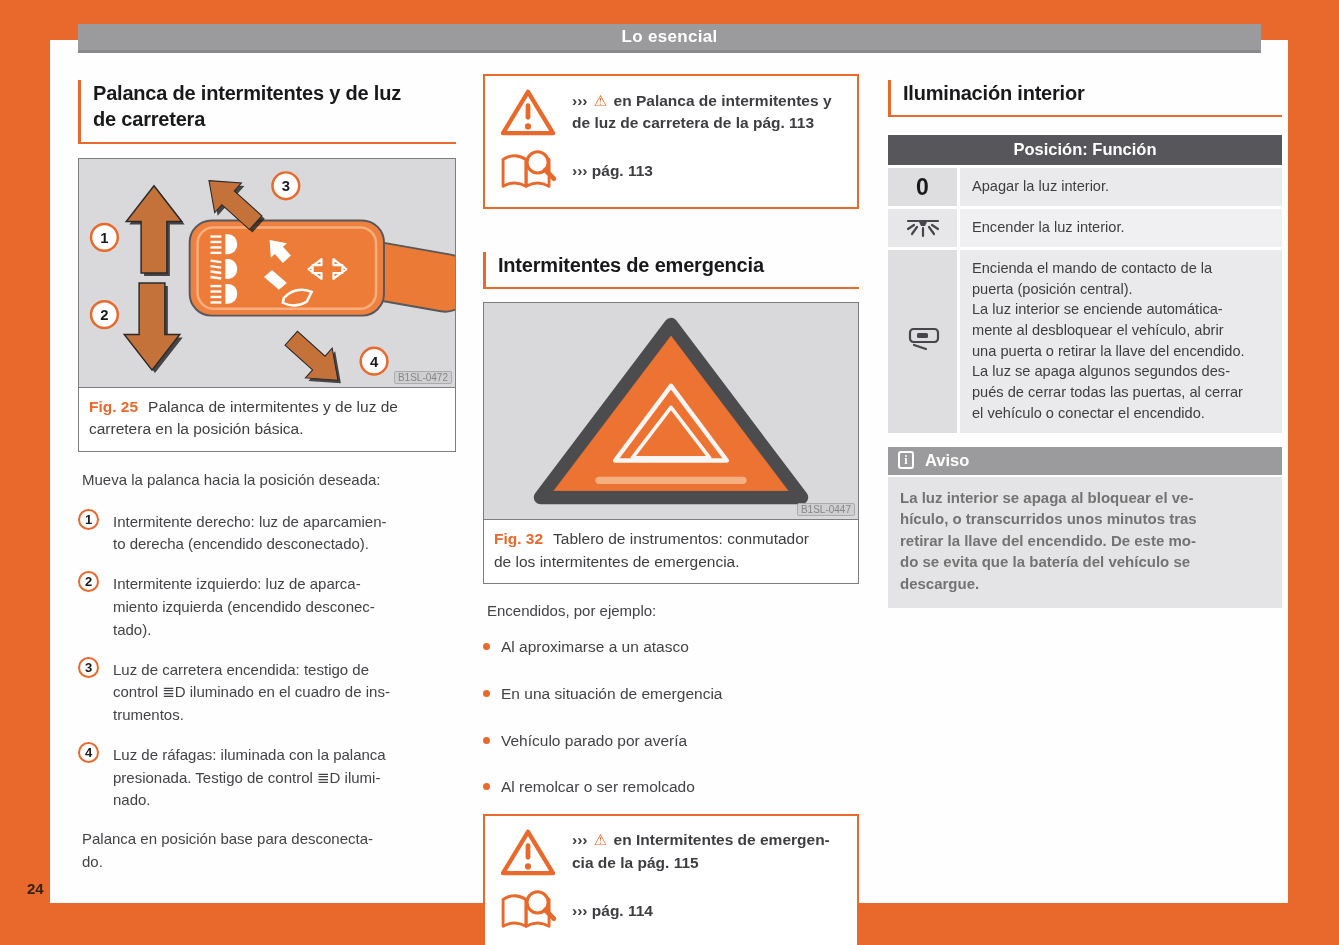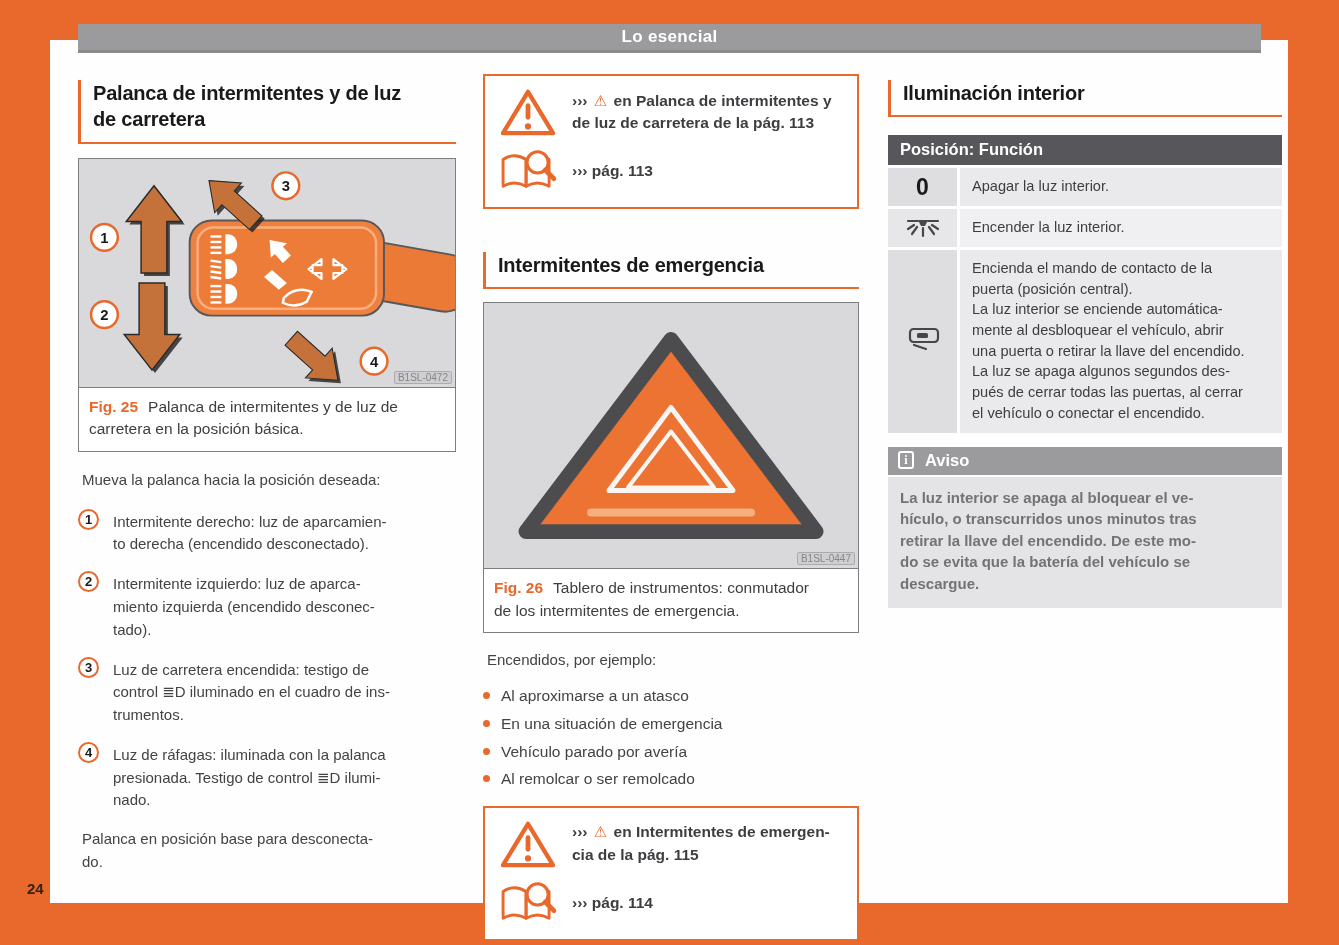--- a/index.html
+++ b/index.html
@@ -21,21 +21,21 @@
   .col1{left:78px;top:80px;width:378px;}
   .col2{left:483px;top:74px;width:376px;}
   .col3{left:888px;top:80px;width:394px;}
 
   .section-head{border-left:3.5px solid var(--orange);border-bottom:2.5px solid var(--orange);padding:0 0 9px 12px;}
   .section-head h2{margin:0;font-size:20px;line-height:1.32;color:var(--ink);white-space:pre-line;letter-spacing:-.2px;}
 
   .figure{border:1px solid #7E7E80;margin-top:14px;background:#fff;}
   .fig-img{position:relative;background:#D9D9DB;border-bottom:1px solid #7E7E80;}
   .fig-img svg{position:absolute;inset:0;width:100%;height:100%;}
-  .h230{height:229px;} .h240{height:266px;}
+  .h230{height:229px;} .h240{height:217px;}
   .watermark{position:absolute;right:3px;bottom:3px;font-size:10px;color:#86868A;background:#CFCFD1;
     border:1px solid #ABABAD;padding:0 3px;border-radius:2px;z-index:2;}
   figcaption{padding:8px 10px 10px;font-size:15.5px;line-height:1.45;color:#3E3D40;}
   .fig-label{color:var(--orange);font-weight:bold;margin-right:10px;}
   .fig-text{white-space:pre-line;}
 
   .body-text{font-size:15px;line-height:1.52;color:var(--body);margin:4px;white-space:pre-line;}
   .intro{margin-top:17px;}
   .outro{margin-top:12px;}
 
@@ -45,27 +45,27 @@
     background:#fff;color:var(--ink);font-size:13px;font-weight:bold;display:flex;align-items:center;justify-content:center;margin-top:2px;}
 
   .ref-box{border:2.5px solid var(--orange);padding:11px 12px 13px;display:flex;flex-direction:column;gap:11px;background:#fff;}
   .ref-row{display:flex;align-items:center;gap:13px;}
   .ref-icon{flex:0 0 62px;display:flex;justify-content:center;}
   .ref-text{margin:0;font-size:15.5px;font-weight:bold;color:#3E3D41;line-height:1.45;}
   .mini-warn{color:var(--orange);font-weight:normal;font-size:15px;padding:0 2px;}
   .ref-body{white-space:pre-line;}
   .mt-title{margin-top:43px;}
 
-  .bullet-list{margin-top:13px;display:flex;flex-direction:column;gap:6px;}
+  .bullet-list{margin-top:13px;display:flex;flex-direction:column;gap:25px;}
   .bullet-item{display:flex;gap:11px;font-size:15.5px;line-height:1.4;color:var(--body);}
   .bullet-dot{flex:0 0 auto;width:7px;height:7px;border-radius:50%;background:var(--orange);margin-top:7px;}
   .mt-box{margin-top:16px;}
 
   .postable{margin-top:18px;}
-  .postable-header{background:#57565A;color:#fff;font-weight:bold;font-size:16.5px;padding:5px 12px 6px;}
+  .postable-header{background:#57565A;color:#fff;font-weight:bold;font-size:16.5px;padding:5px 12px 6px;text-align:center;}
   .trow{display:flex;gap:3px;margin-top:3px;}
   .pos-cell{flex:0 0 69px;display:flex;align-items:center;justify-content:center;}
   .func-cell{flex:1;padding:8px 12px 9px;font-size:14.6px;line-height:1.42;color:#3E3D40;white-space:pre-line;}
   .trow.odd .pos-cell{background:#DEDEE0;} .trow.odd .func-cell{background:#EAEAEC;}
   .trow.even .pos-cell{background:#E7E7E9;} .trow.even .func-cell{background:#F0F0F2;}
   .pos-zero{font-size:23px;font-weight:bold;color:var(--ink);}
 
   .notice{margin-top:14px;}
   .notice-header{background:var(--graybar);color:#fff;display:flex;align-items:center;gap:11px;
     padding:4px 10px 5px;font-weight:bold;font-size:16.5px;}
@@ -258,21 +258,21 @@
         <svg viewBox="0 0 374 240">
           <path d="M187 24 L332 216 L42 216 Z" fill="#E8692B" stroke="#4C4C4E" stroke-width="15" stroke-linejoin="round"></path>
           <path d="M187 36 L318 209 L56 209 Z" fill="#EE7B39" opacity=".55"></path>
           <path d="M187 92 L249 175 L125 175 Z" fill="none" stroke="#F8F5F2" stroke-width="5" stroke-linejoin="round"></path>
           <path d="M187 116 L230 172 L144 172 Z" fill="none" stroke="#F8F5F2" stroke-width="4" stroke-linejoin="round"></path>
           <rect x="103" y="193" width="168" height="8" rx="4" fill="#F6AF80"></rect>
         </svg>
         <span class="watermark">B1SL-0447</span>
       </div>
       <figcaption>
-        <span class="fig-label">Fig. 26</span><span class="fig-text">Tablero de instrumentos: conmutador
+        <span class="fig-label">Fig. 32</span><span class="fig-text">Tablero de instrumentos: conmutador
 de los intermitentes de emergencia.</span>
       </figcaption>
     </figure>
 
     <p class="body-text" style="margin-top:16px;">Encendidos, por ejemplo:</p>
 
     <div class="bullet-list">
       <div class="bullet-item">
           <span class="bullet-dot"></span>
           <span>Al aproximarse a un atasco</span>

